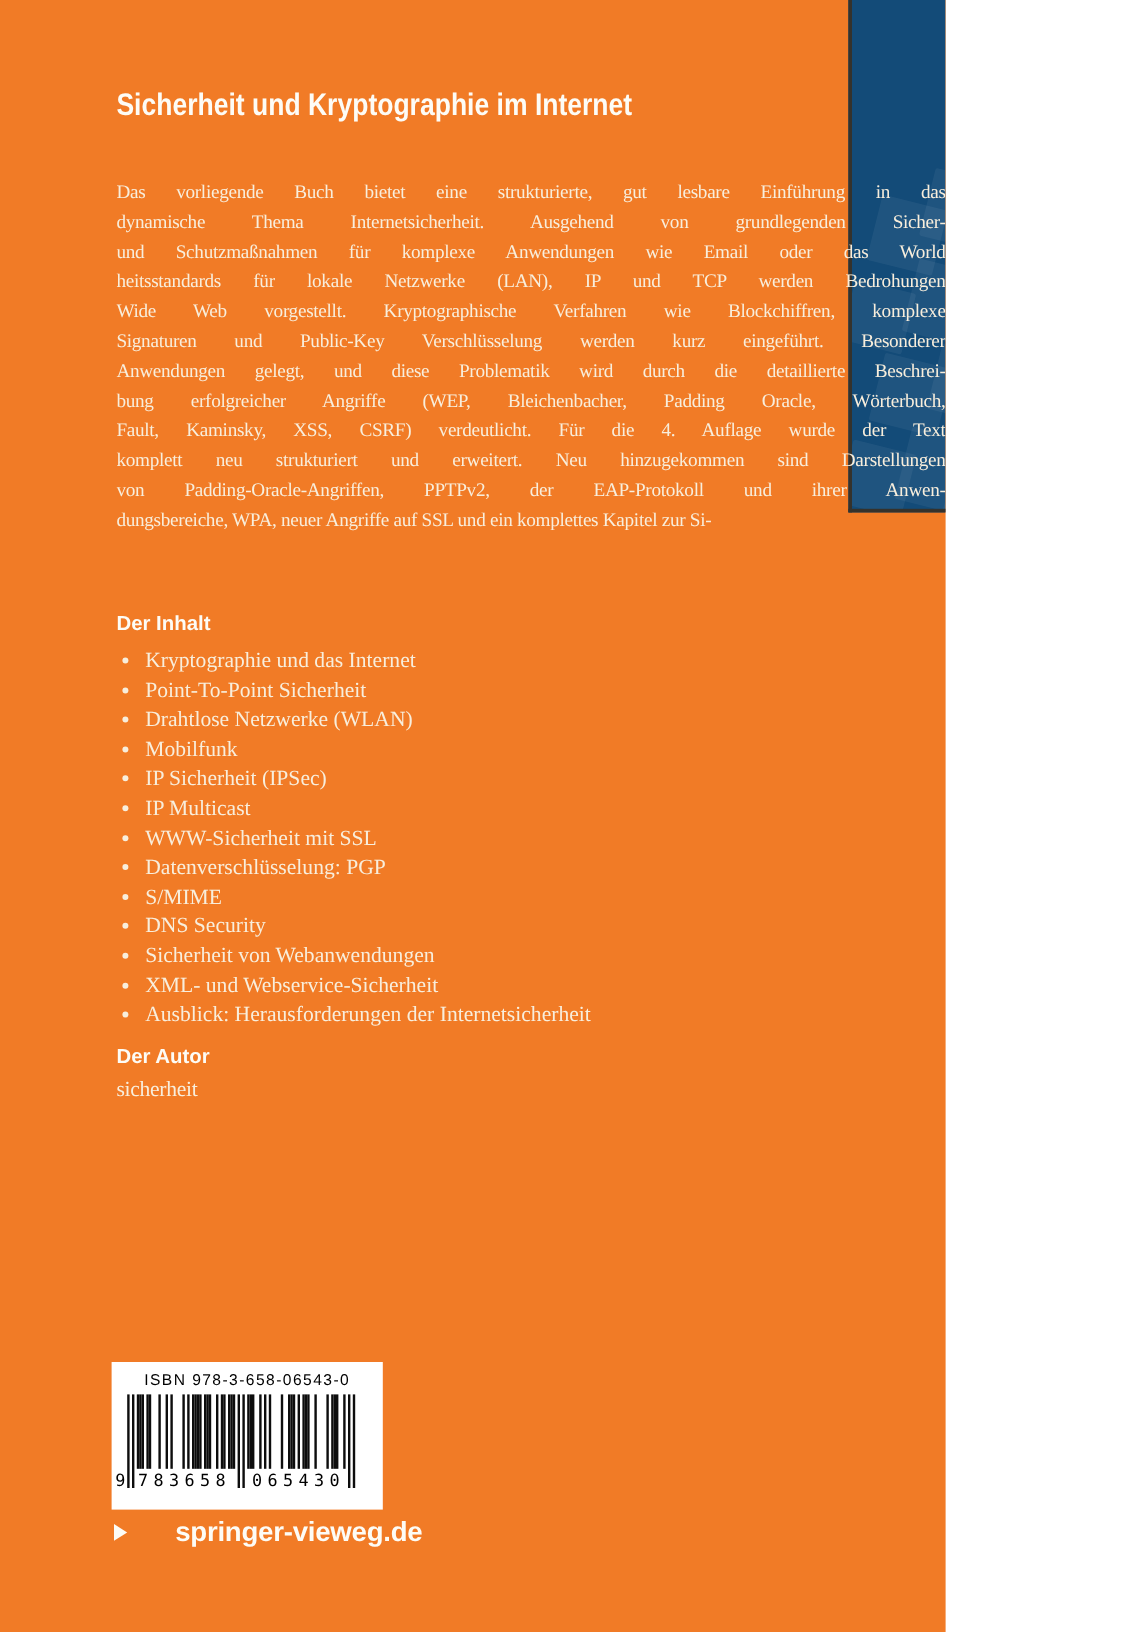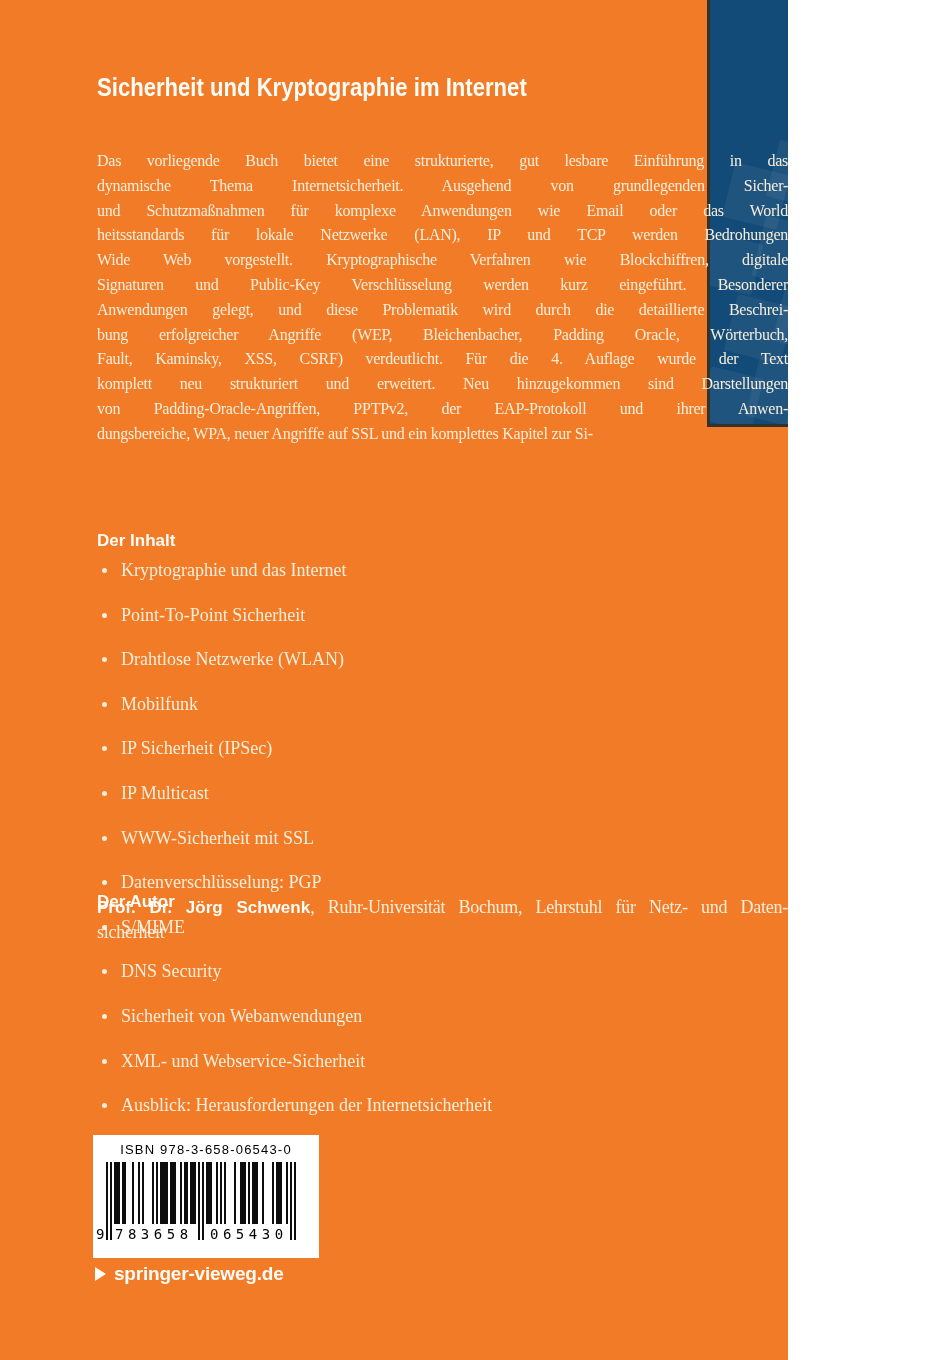--- a/index.html
+++ b/index.html
@@ -35,31 +35,31 @@
     line-height:24.8px; letter-spacing:-0.25px; color:#F8EEDC;
   }
   .description .line {
     height:24.8px; overflow:hidden;
     text-align:justify; text-align-last:justify; hyphens:none;
   }
   .description .line:last-child { text-align-last:left; }
 
   .section-heading {
     position:absolute; left:97px;
-    font-weight:bold; font-size:17px; color:#FDFCF6;margin-top:21px;
+    font-weight:bold; font-size:17px; color:#FDFCF6;
   }
   .heading-inhalt { top:510px; }
   .heading-autor  { top:871px; }
 
   .toc {
     position:absolute; left:97px; top:538px; width:691px;
     font-family:"Liberation Serif", serif; font-size:18px;
     line-height:24.6px; color:#F8EEDC;
   }
-  .toc-item { position:relative; height:24.6px; padding-left:24px; overflow:hidden;margin-top:20px; }
+  .toc-item { position:relative; height:24.6px; padding-left:24px; overflow:hidden; }
   .toc-item::before {
     content:""; position:absolute; left:5px; top:10px;
     width:5px; height:5px; border-radius:50%; background:#F8EEDC;
   }
 
   .author-block {
     position:absolute; left:97px; top:895px; width:691px;
     font-family:"Liberation Serif", serif; font-size:18px;
     line-height:24.8px; letter-spacing:-0.25px; color:#F8EEDC;
   }
@@ -97,21 +97,21 @@
     position:absolute; left:95px; top:1263px;
     display:flex; align-items:center; color:#FDFCF6;
   }
   .play-icon {
     width:0; height:0; margin-right:8px;
     border-left:11px solid #FDFCF6;
     border-top:7px solid transparent;
     border-bottom:7px solid transparent;
   }
   .publisher-label {
-    font-weight:bold; font-size:19px; letter-spacing:-0.2px;
+    font-weight:bold; font-size:23px; letter-spacing:-0.2px;margin-left:32px;
   }
 </style>
 </head>
 <body>
 
 <div class="cover">
 
   <div class="brand-panel">
     <div class="tile" style="left:18px; top:168px; width:56px; height:56px;"></div>
     <div class="tile" style="left:62px; top:146px; width:58px; height:58px;"></div>
@@ -124,21 +124,21 @@
     <div class="tile" style="left:72px; top:418px; width:50px; height:50px;"></div>
   </div>
 
   <div class="title">Sicherheit und Kryptographie im Internet</div>
 
   <div class="description">
       <div class="line">Das vorliegende Buch bietet eine strukturierte, gut lesbare Einführung in das</div>
       <div class="line">dynamische Thema Internetsicherheit. Ausgehend von grundlegenden Sicher-</div>
       <div class="line">und Schutzmaßnahmen für komplexe Anwendungen wie Email oder das World</div>
       <div class="line">heitsstandards für lokale Netzwerke (LAN), IP und TCP werden Bedrohungen</div>
-      <div class="line">Wide Web vorgestellt. Kryptographische Verfahren wie Blockchiffren, digitale</div>
+      <div class="line">Wide Web vorgestellt. Kryptographische Verfahren wie Blockchiffren, komplexe</div>
       <div class="line">Signaturen und Public-Key Verschlüsselung werden kurz eingeführt. Besonderer</div>
       <div class="line">Anwendungen gelegt, und diese Problematik wird durch die detaillierte Beschrei-</div>
       <div class="line">bung erfolgreicher Angriffe (WEP, Bleichenbacher, Padding Oracle, Wörterbuch,</div>
       <div class="line">Fault, Kaminsky, XSS, CSRF) verdeutlicht. Für die 4. Auflage wurde der Text</div>
       <div class="line">komplett neu strukturiert und erweitert. Neu hinzugekommen sind Darstellungen</div>
       <div class="line">von Padding-Oracle-Angriffen, PPTPv2, der EAP-Protokoll und ihrer Anwen-</div>
       <div class="line">dungsbereiche, WPA, neuer Angriffe auf SSL und ein komplettes Kapitel zur Si-</div>
     </div>
 
   <div class="section-heading heading-inhalt">Der Inhalt</div>
@@ -155,21 +155,20 @@
       <div class="toc-item">S/MIME</div>
       <div class="toc-item">DNS Security</div>
       <div class="toc-item">Sicherheit von Webanwendungen</div>
       <div class="toc-item">XML- und Webservice-Sicherheit</div>
       <div class="toc-item">Ausblick: Herausforderungen der Internetsicherheit</div>
     </div>
 
   <div class="section-heading heading-autor">Der Autor</div>
 
   <div class="author-block">
-    <div class="author-line1"><span class="author-name">Prof. Dr. Jörg Schwenk</span><span>, Ruhr-Universität Bochum, Lehrstuhl für Netz- und Daten-</span></div>
     <div>sicherheit</div>
   </div>
 
   <div class="barcode-box">
     <div class="isbn-label">ISBN 978-3-658-06543-0</div>
     <div class="barcode-bars">
         <div class="module black guard"></div>
         <div class="module guard"></div>
         <div class="module black guard"></div>
         <div class="module"></div>

